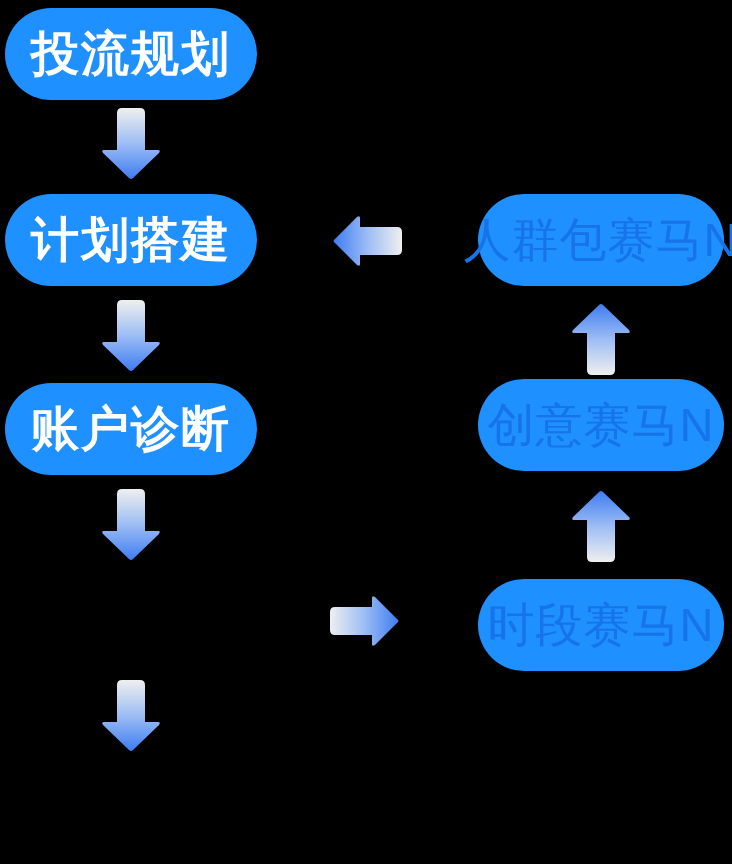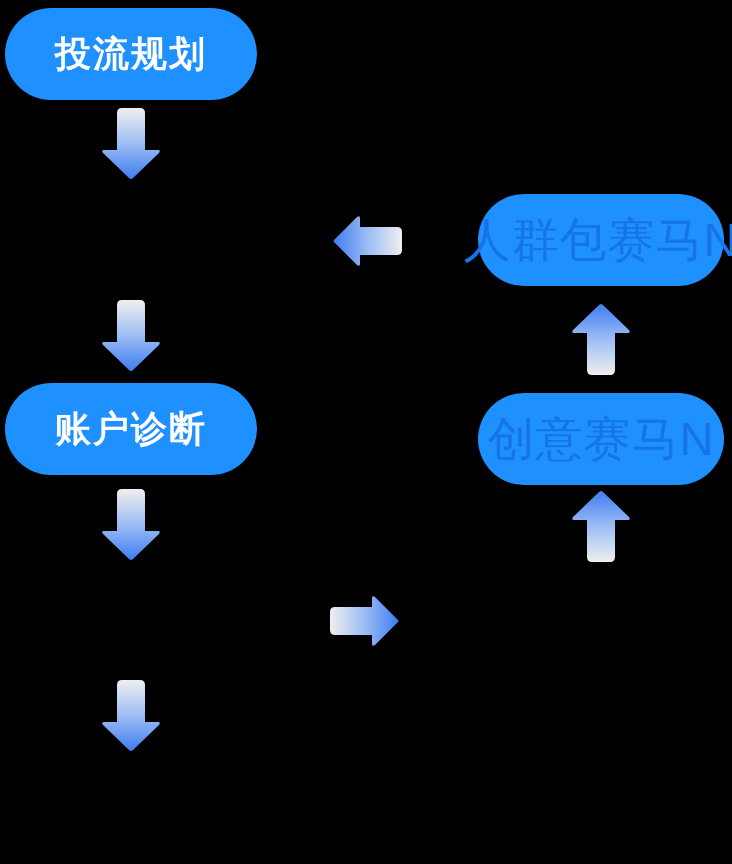--- a/index.html
+++ b/index.html
@@ -29,40 +29,40 @@
     width: 252px;
     height: 92px;
   }
   .pill.side {
     left: 478px;
     width: 246px;
     height: 92px;
   }
   .pill.main .label {
     color: var(--main-text, #FFFFFF);
-    font-size: 36px;
+    font-size: 48px;
     font-weight: 700;
     letter-spacing: 2px;
     white-space: nowrap;
   }
   .pill.side .label {
     color: var(--side-text, #1673EA);
     font-size: 47px;
     font-weight: 400;
     letter-spacing: 1px;
     white-space: nowrap;
     text-align: right;
   }
   .p1 { top: 8px; }
   .p2 { top: 194px; }
   .p3 { top: 383px; }
   .p4 { top: 575px; }
   .p5 { top: 762px; }
   .r1 { top: 194px; }
-  .r2 { top: 393px; }
+  .r2 { top: 379px; }
   .r3 { top: 579px; }
   .arrow {
     position: absolute;
     line-height: 0;
   }
   .arrow svg { display: block; }
   .ad { left: 99px; width: 64px; height: 72px; }
   .ad1 { top: 108px; }
   .ad2 { top: 300px; }
   .ad3 { top: 489px; }
@@ -99,29 +99,35 @@
       <stop offset="1" stop-color="#3F7DF2"></stop>
     </linearGradient>
   </defs>
 </svg>
 
 <div class="stage">
 
   <div class="pill main p1">
     <span class="label">投流规划</span>
   </div>
+  <div class="pill main p2">
+    <span class="label">计划搭建</span>
+  </div>
   <div class="pill main p3">
     <span class="label">账户诊断</span>
   </div>
 
   <div class="pill side r1">
     <span class="label">人群包赛马N</span>
   </div>
   <div class="pill side r2">
     <span class="label">创意赛马N</span>
+  </div>
+  <div class="pill side r3">
+    <span class="label">时段赛马N</span>
   </div>
 
   <div class="arrow ad ad1">
     <svg width="64" height="72" viewBox="0 0 64 72">
         <path fill="url(#grad-down)" d="M23 0 L41 0 Q46 0 46 5 L46 42 L59 42 Q62 42 60 45 L34 70 Q32 72 30 70 L4 45 Q2 42 5 42 L18 42 L18 5 Q18 0 23 0 Z"></path>
       </svg>
   </div>
   <div class="arrow ad ad2">
     <svg width="64" height="72" viewBox="0 0 64 72">
         <path fill="url(#grad-down)" d="M23 0 L41 0 Q46 0 46 5 L46 42 L59 42 Q62 42 60 45 L34 70 Q32 72 30 70 L4 45 Q2 42 5 42 L18 42 L18 5 Q18 0 23 0 Z"></path>

